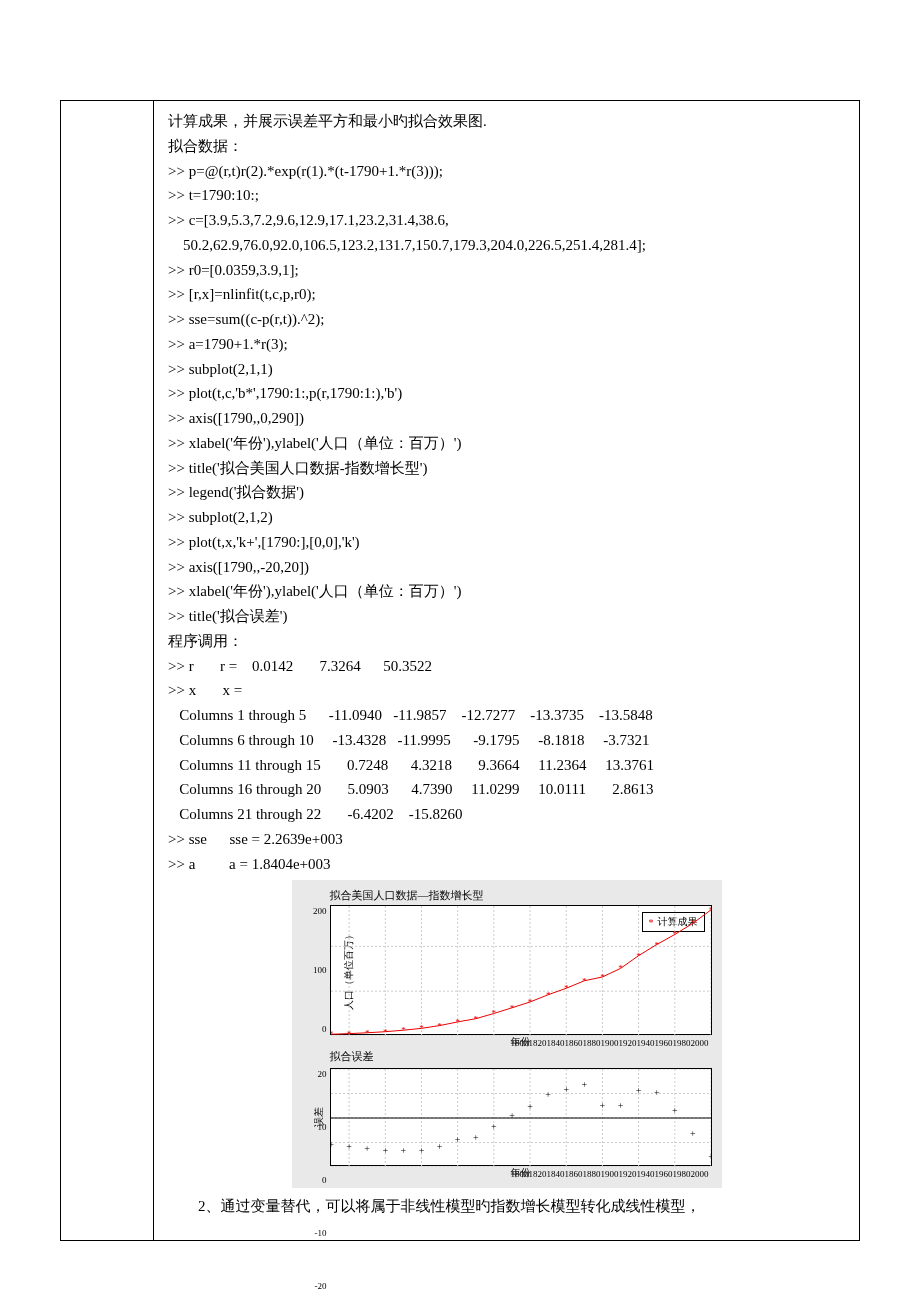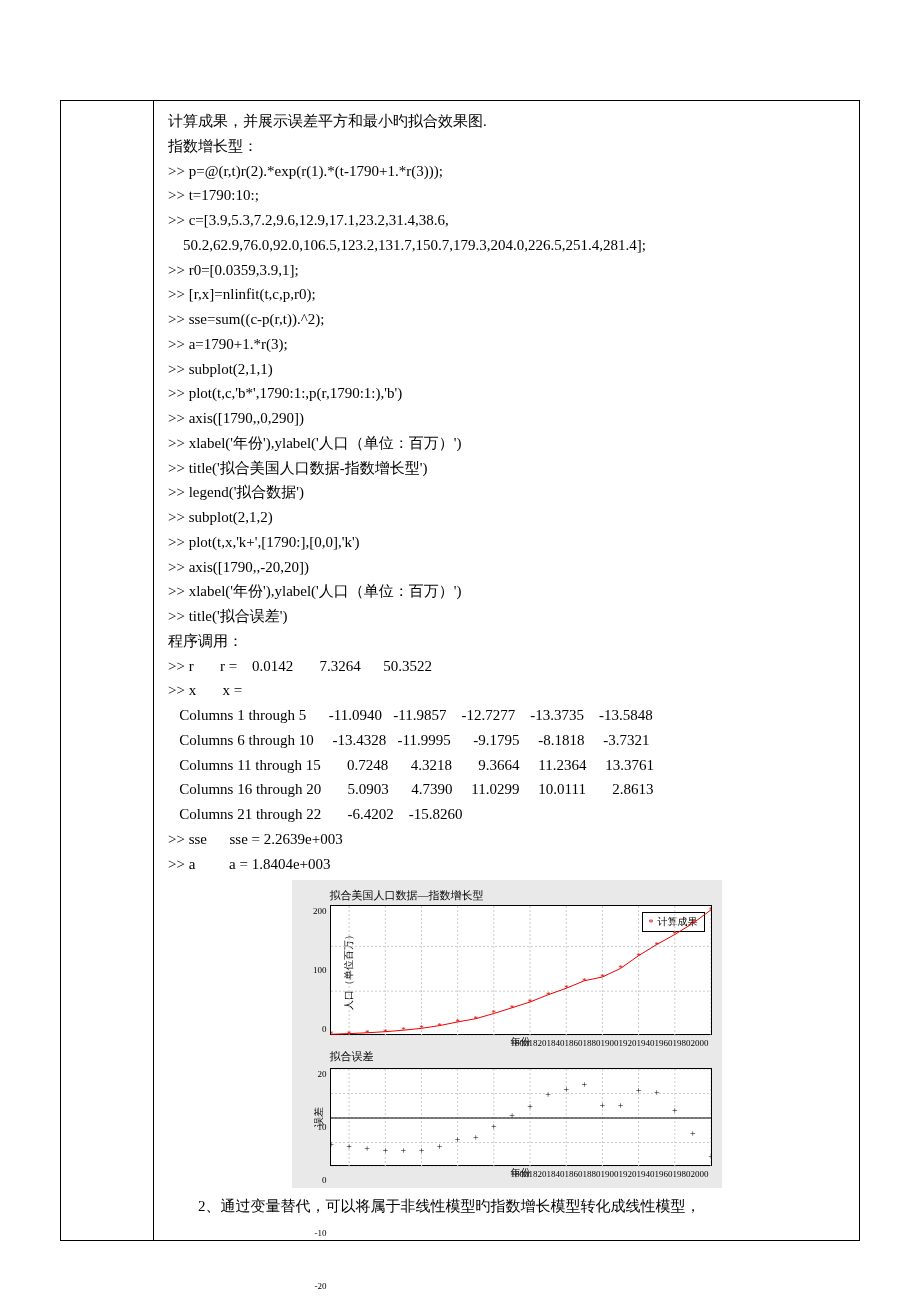--- a/index.html
+++ b/index.html
@@ -119,21 +119,21 @@
 <body>
 
 <div class="page">
   <table class="doc-table">
     <tbody>
         <tr>
       <td class="left-cell"></td>
       <td class="content-cell">
         <div id="code-lines">
               <div class="line">计算成果，并展示误差平方和最小旳拟合效果图.</div>
-              <div class="line">指数增长型：</div>
+              <div class="line">拟合数据：</div>
               <div class="line">&gt;&gt; p=@(r,t)r(2).*exp(r(1).*(t-1790+1.*r(3)));</div>
               <div class="line">&gt;&gt; t=1790:10:;</div>
               <div class="line">&gt;&gt; c=[3.9,5.3,7.2,9.6,12.9,17.1,23.2,31.4,38.6,</div>
               <div class="line">    50.2,62.9,76.0,92.0,106.5,123.2,131.7,150.7,179.3,204.0,226.5,251.4,281.4];</div>
               <div class="line">&gt;&gt; r0=[0.0359,3.9,1];</div>
               <div class="line">&gt;&gt; [r,x]=nlinfit(t,c,p,r0);</div>
               <div class="line">&gt;&gt; sse=sum((c-p(r,t)).^2);</div>
               <div class="line">&gt;&gt; a=1790+1.*r(3);</div>
               <div class="line">&gt;&gt; subplot(2,1,1)</div>
               <div class="line">&gt;&gt; plot(t,c,'b*',1790:1:,p(r,1790:1:),'b')</div>

